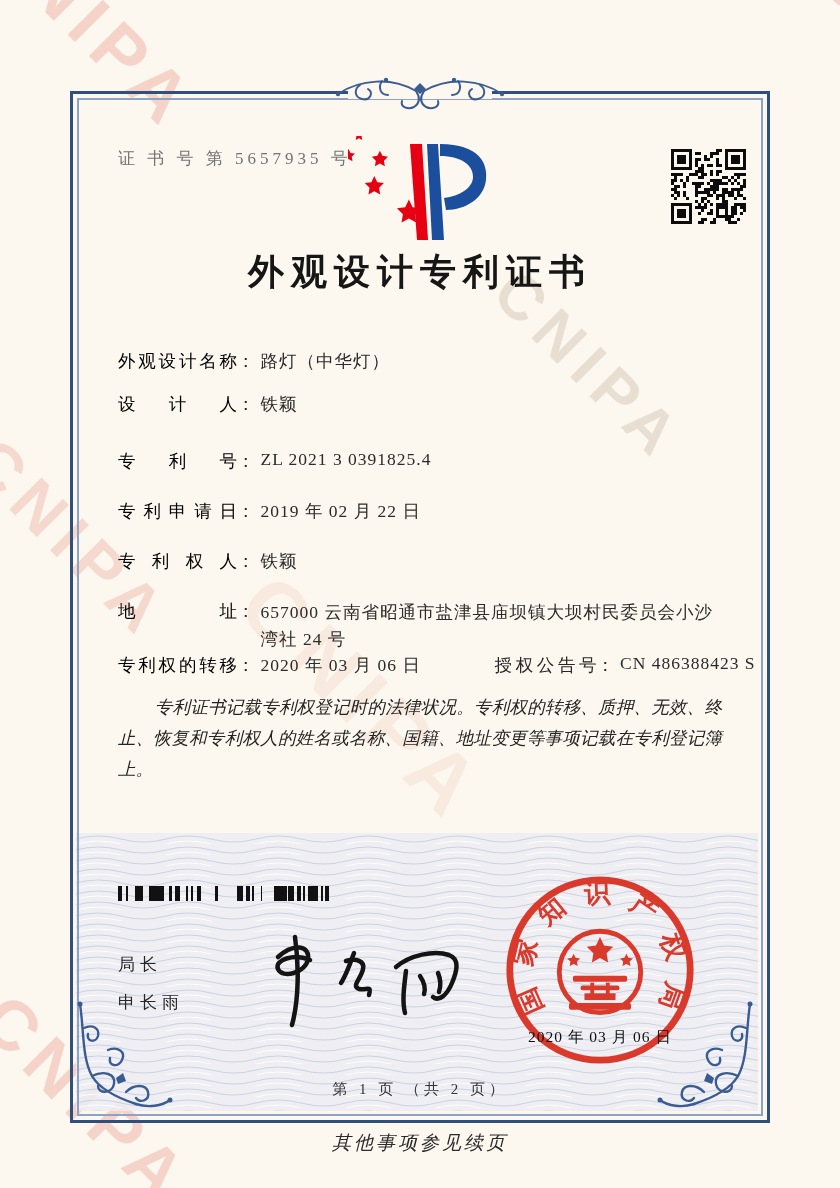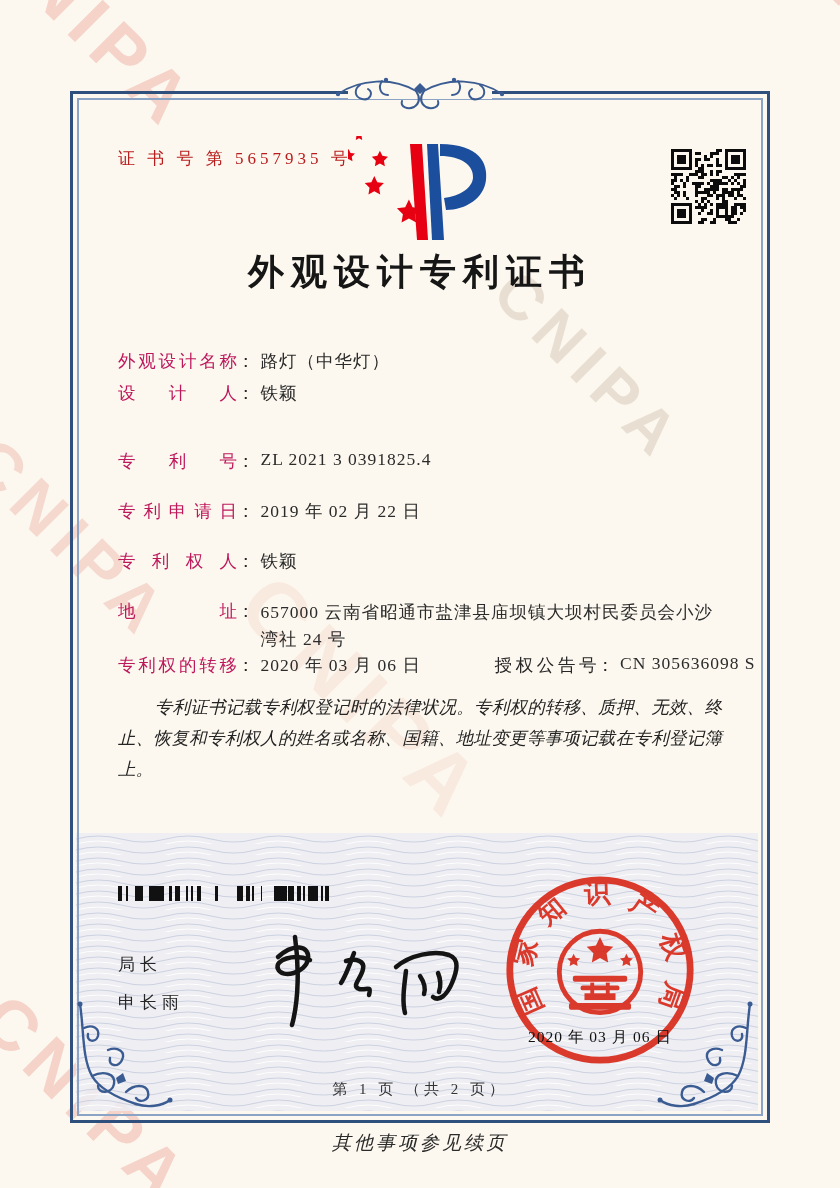--- a/index.html
+++ b/index.html
@@ -33,37 +33,37 @@
     border:2px solid #8ba4c6;
   }
 
   
   .guilloche{
     left:76px;top:833px;width:682px;height:278px;
   }
 
   
   .cert-no{
-    left:118px;top:147px;font-size:17px;letter-spacing:4px;color:#b91c1c;
+    left:118px;top:147px;font-size:17px;letter-spacing:4px;color:#737373;
   }
   .logo{left:348px;top:136px;}
   .qr{left:671px;top:149px;}
   .title{
     left:0;top:248px;width:840px;text-align:center;
     font-size:36px;font-weight:bold;letter-spacing:7px;color:#161616;
     font-family:"Liberation Serif",serif;
   }
 
   
   .frow{position:absolute;left:118px;font-size:17.5px;display:flex;align-items:flex-start;}
   .flabel{
     display:inline-block;width:119px;
     text-align:justify;text-align-last:justify;
     -moz-text-align-last:justify;
-    color:#be185d;flex:0 0 auto;
+    color:#000000;flex:0 0 auto;
   }
   .fcolon{flex:0 0 auto;margin-right:6px;}
   .fvalue{color:#2b2b2b;letter-spacing:1px;}
   .addr-value{width:470px;line-height:1.55;}
   .grant-date-value{width:212px;}
   .flabel2{
     display:inline-block;width:102px;margin-left:22px;
     text-align:justify;text-align-last:justify;flex:0 0 auto;
   }
 
@@ -500,21 +500,21 @@
     <rect x="18" y="72" width="3" height="3" fill="#0c0c0c"></rect>
   </svg>
 
 <div class="abs title">外观设计专利证书</div>
 
 <div class="frow" style="top:349px;">
   <span class="flabel">外观设计名称</span>
     <span class="fcolon">：</span>
   <span class="fvalue">路灯（中华灯）</span>
 </div>
-<div class="frow" style="top:381px;">
+<div class="frow" style="top:392px;">
   <span class="flabel">设 计 人</span>
     <span class="fcolon">：</span>
   <span class="fvalue">铁颖</span>
 </div>
 <div class="frow" style="top:449px;">
   <span class="flabel">专 利 号</span>
     <span class="fcolon">：</span>
   <span class="fvalue">ZL 2021 3 0391825.4</span>
 </div>
 <div class="frow" style="top:499px;">
@@ -531,21 +531,21 @@
   <span class="flabel">地 址</span>
     <span class="fcolon">：</span>
   <span class="fvalue addr-value">657000  云南省昭通市盐津县庙坝镇大坝村民委员会小沙湾社 24 号</span>
 </div>
 <div class="frow" style="top:653px;">
   <span class="flabel">专利权的转移</span>
     <span class="fcolon">：</span>
   <span class="fvalue grant-date-value">2020 年 03 月 06 日</span>
   <span class="flabel2">授权公告号</span>
     <span class="fcolon">：</span>
-  <span class="fvalue">CN 305636098 S</span>
+  <span class="fvalue">CN 486388423 S</span>
 </div>
 
 <div class="abs body-text">
   <p>专利证书记载专利权登记时的法律状况。专利权的转移、质押、无效、终止、恢复和专利权人的姓名或名称、国籍、地址变更等事项记载在专利登记簿上。</p>
 </div>
 
 <div class="abs barcode" id="barcode">
     <span style="width: 3px; background: rgb(17, 17, 17);"></span>
     <span style="width: 1px; background: rgb(17, 17, 17);"></span>
     <span style="width: 1px; background: transparent;"></span>

